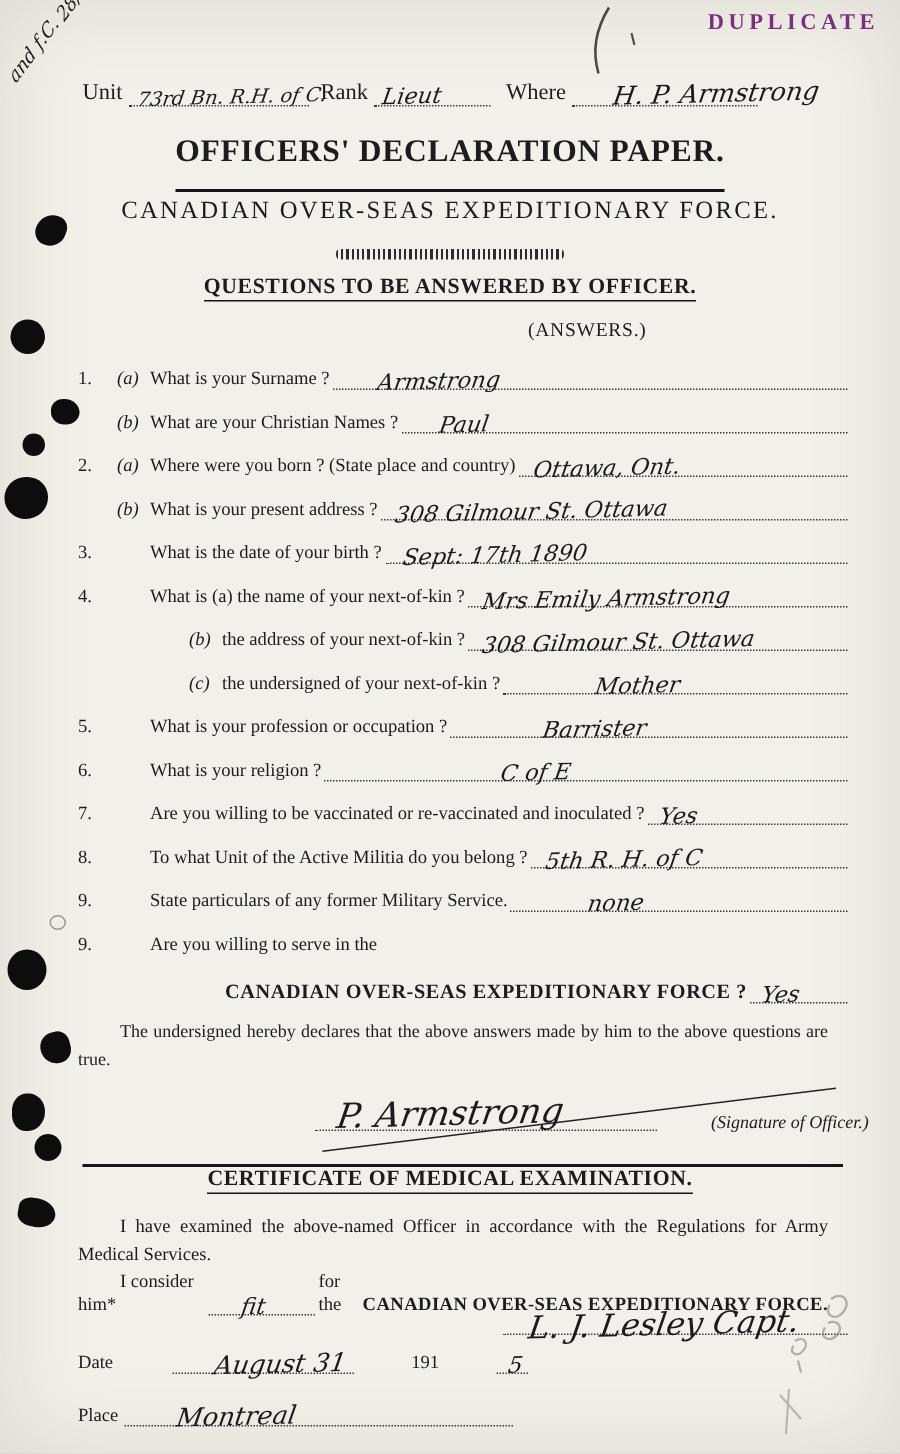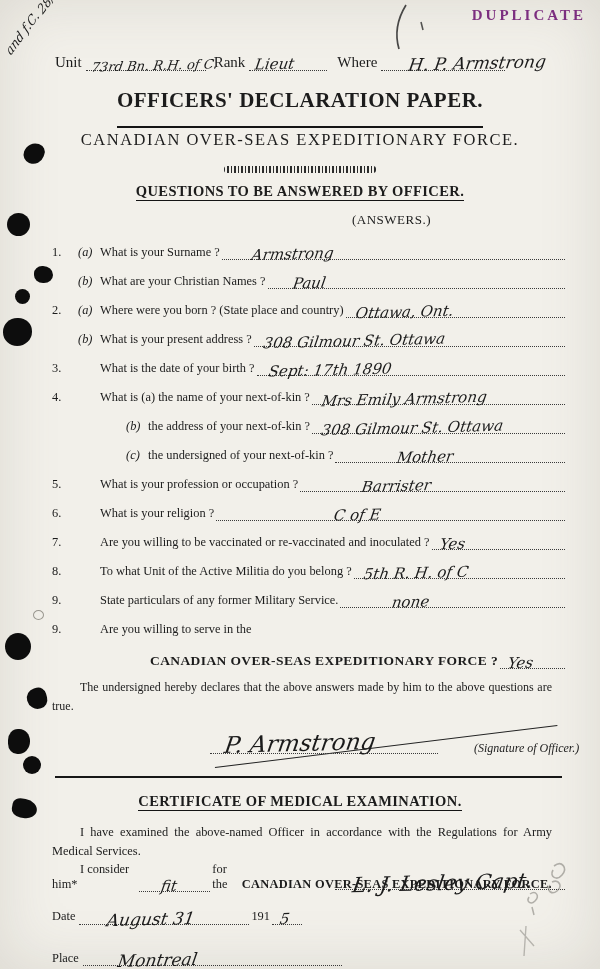--- a/index.html
+++ b/index.html
@@ -63,29 +63,29 @@
   .q10-caps{font-weight:bold; font-size:13.5px; letter-spacing:.4px; padding-right:2px; white-space:nowrap;}
   .declaration{margin:9px 48px 0 52px; text-align:justify; text-indent:28px; font-size:12px; line-height:1.55;}
   
   .sig-row{position:relative; height:40px; margin-top:7px;}
   .sig-line{position:absolute; left:210px; width:228px; bottom:8px; border-bottom:1.6px dotted #3a3a3a;}
   .sig-hw{position:absolute; left:225px; bottom:6px; font-size:23px;}
   .sig-cap{position:absolute; left:442px; bottom:6px; font-size:12px; font-style:italic;margin-left:32px;}
   .sig-flourish{position:absolute; left:215px; bottom:-6px; width:345px; border-top:1.8px solid #222; transform:rotate(-7deg); transform-origin:left bottom;}
   .big-rule{margin:14px 0 0 55px; width:507px; border-top:2.2px solid #171717;}
   
-  .med-heading{text-align:center; font-size:14.5px; font-weight:bold; margin-top:15px; letter-spacing:.4px;}
+  .med-heading{text-align:center; font-size:14.5px; font-weight:bold; letter-spacing:.4px;}
   .med-heading span{border-bottom:1.8px solid #141414; padding-bottom:1px;}
   .med-par{margin:13px 48px 0 52px; text-align:justify; text-indent:28px; font-size:12.4px; line-height:1.5;}
   .consider-row{display:flex; align-items:flex-end; margin:12px 48px 0 52px; font-size:12.4px; height:20px;}
   .consider-row .lead{text-indent:28px;}
   .c-dots{width:88px; border-bottom:1.6px dotted #3a3a3a; position:relative; height:15px; margin:0 2px;}
   .c-dots .hw{position:absolute; bottom:-4px; left:22px; font-size:15px;}
   .c-caps{font-weight:bold; letter-spacing:.3px; padding-left:3px; white-space:nowrap;}
-  .date-row{display:flex; align-items:flex-start; margin:17px 0 0 52px; font-size:12.4px; width:300px; height:22px;}
+  .date-row{display:flex; align-items:flex-end; margin:17px 0 0 52px; font-size:12.4px; width:300px; height:22px;gap:36px;}
   .d-dots{width:170px; border-bottom:1.6px dotted #3a3a3a; position:relative; height:15px;}
   .d-dots .hw{position:absolute; bottom:-5px; left:28px; font-size:17px;}
   .y-dots{width:30px; border-bottom:1.6px dotted #3a3a3a; position:relative; height:15px;}
   .y-dots .hw{position:absolute; bottom:-4px; left:8px; font-size:15px;}
   .yr{padding:0 2px;}
   .place-row{display:flex; align-items:flex-end; margin:13px 0 0 52px; font-size:12.4px; width:290px; height:22px;}
   .p-dots{flex:1; border-bottom:1.6px dotted #3a3a3a; position:relative; height:15px;}
   .p-dots .hw{position:absolute; bottom:-5px; left:35px; font-size:17px;}
   .md-sig{position:absolute; right:35px; width:230px; top:855px;}
   .md-sig-line{border-bottom:1.6px dotted #3a3a3a; position:relative; height:34px;}

